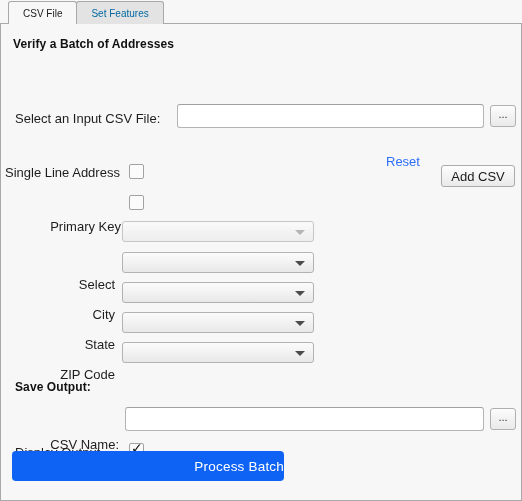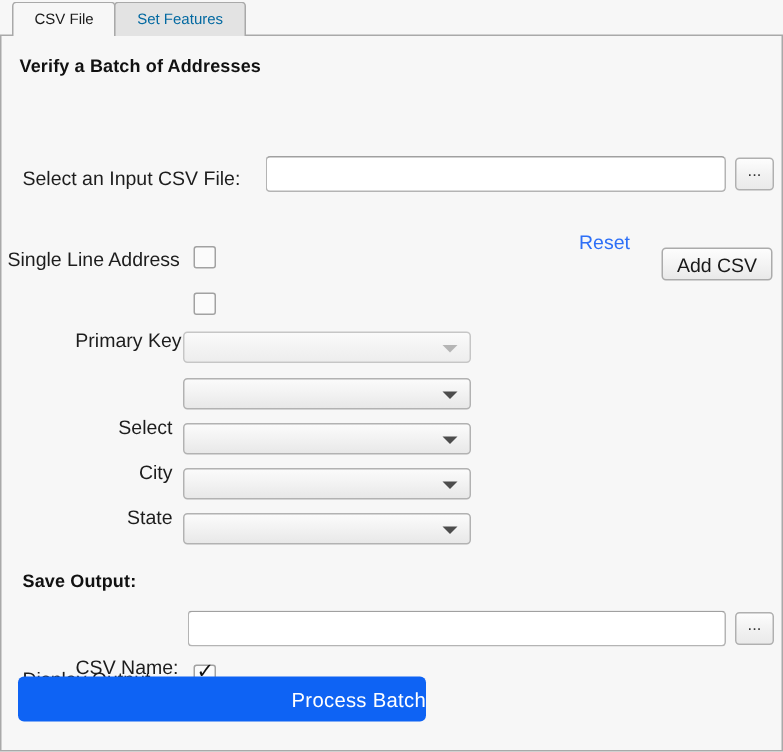--- a/index.html
+++ b/index.html
@@ -300,20 +300,21 @@
       <span class="val"></span>
       <span class="arrow"></span>
     </div>
 
     <div class="lbl right" style="left:4px; top:290px; width:110px;">State</div>
     <div class="combo" style="left:121px; top:288px; width:192px;">
       <span class="val"></span>
       <span class="arrow"></span>
     </div>
 
+    <div class="lbl right" style="left:4px; top:320px; width:110px;">ZIP Code</div>
     <div class="combo" style="left:121px; top:318px; width:192px;">
       <span class="val"></span>
       <span class="arrow"></span>
     </div>
 
     <div class="section-title" style="left:14px; top:356px;">Save Output:</div>
 
     <div class="lbl right" style="left:4px; top:390px; width:114px;">CSV Name:</div>
 
     <input class="textfield" type="text" style="left: 124px; top: 383px; width: 359px; height: 24px;" value="">

